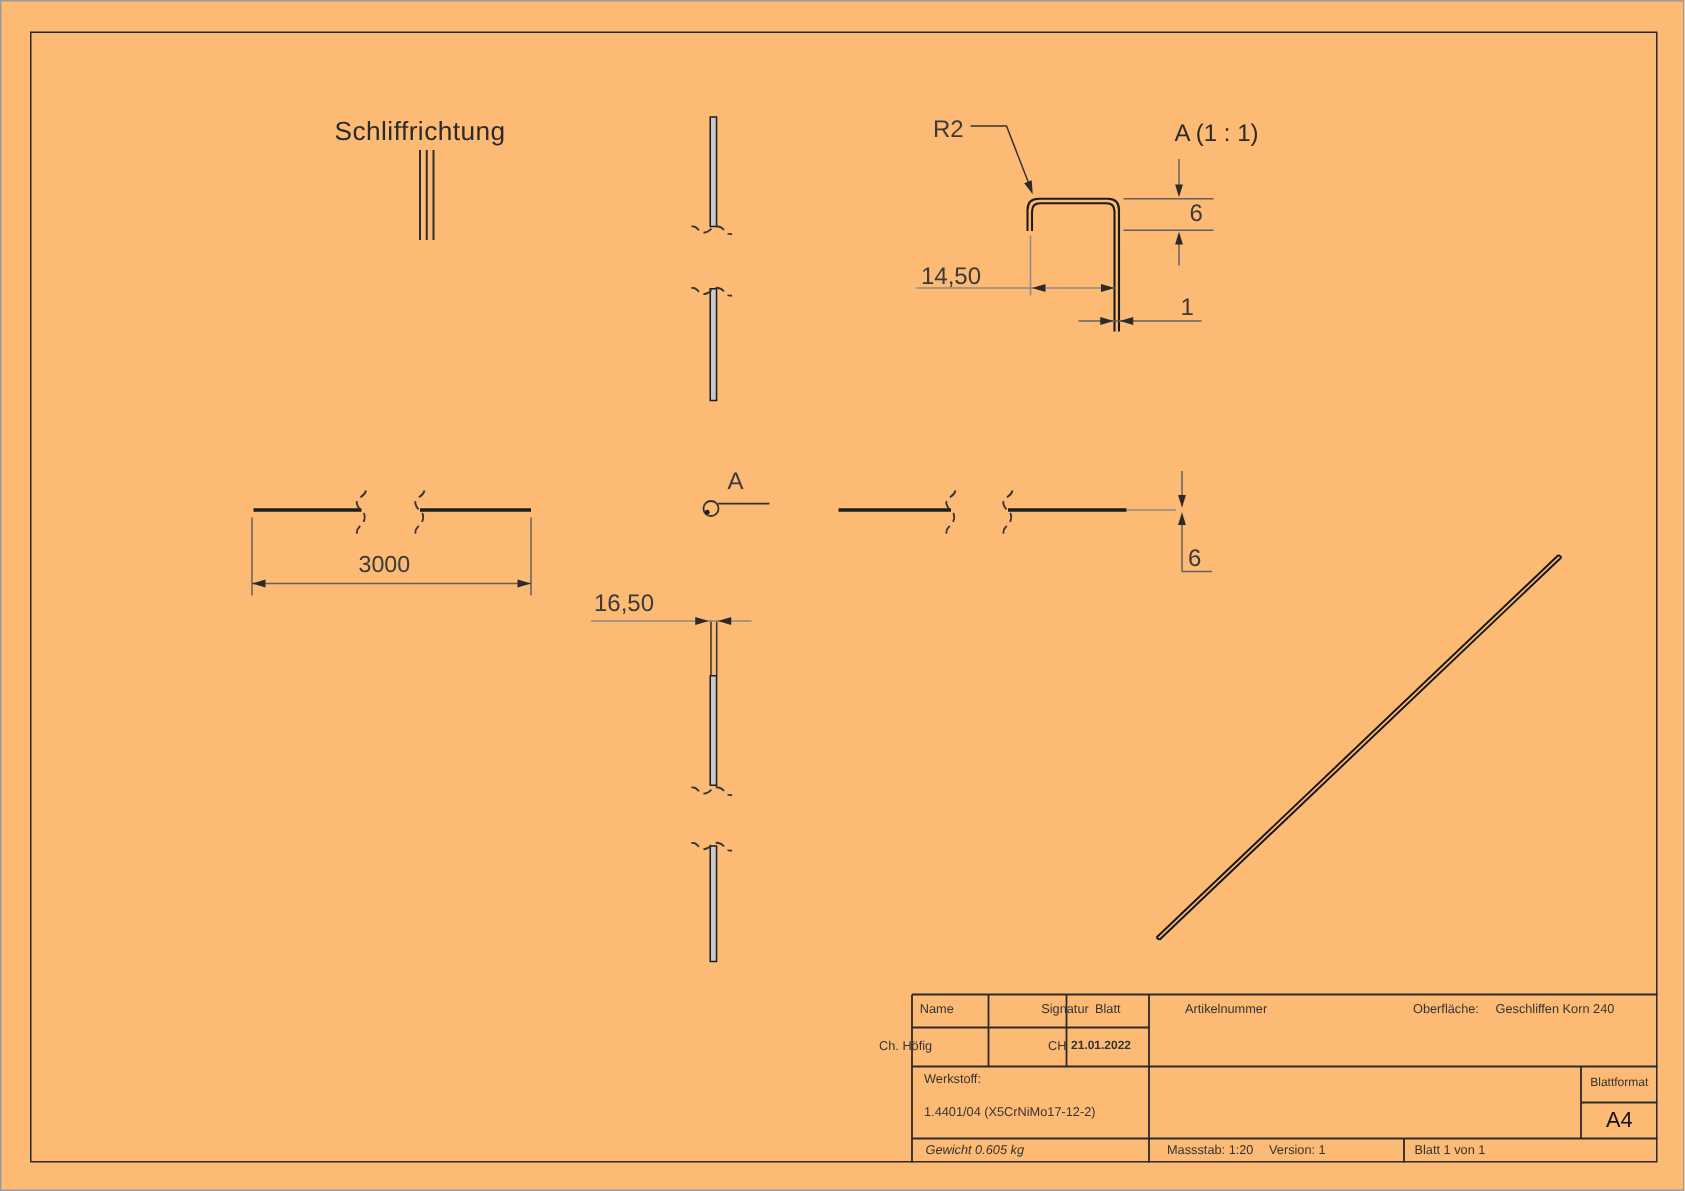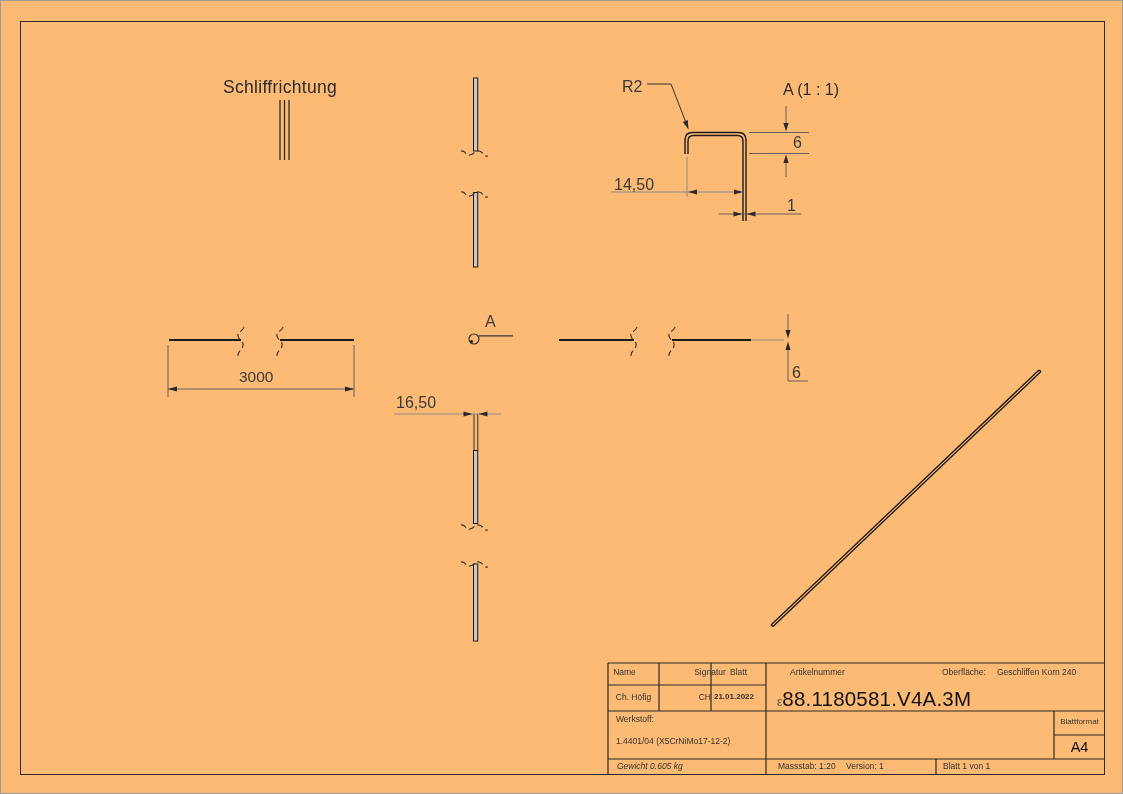--- a/index.html
+++ b/index.html
@@ -150,31 +150,28 @@
   <div class="lbl dim" style="left:613px;top:175px;">14,50</div>
   <div class="lbl dim" style="left:786px;top:196px;">1</div>
   <div class="lbl dim" style="left:238px;top:367px;font-size:15.5px;">3000</div>
   <div class="lbl dim" style="left:484px;top:312px;">A</div>
   <div class="lbl dim" style="left:791px;top:363px;">6</div>
   <div class="lbl dim" style="left:395px;top:393px;">16,50</div>
 
   <div class="lbl tb-small tb-center" style="left:607px;top:667px;width:33px;">Name</div>
   <div class="lbl tb-small tb-center" style="left:683px;top:667px;width:52px;">Signatur</div>
   <div class="lbl tb-small tb-center" style="left:710px;top:667px;width:55px;">Blatt</div>
-  <div class="lbl tb-small tb-center" style="left:607px;top:692px;width:51px;">Ch. Höfig</div>
+  <div class="lbl tb-small tb-center" style="left:585px;top:692px;width:33px;">Ch. Höfig</div>
   <div class="lbl tb-small tb-center" style="left:658px;top:692px;width:52px;text-align:right;">CH</div>
   <div class="lbl tb-small tb-center" style="left:710px;top:692px;width:46px;font-size:8px;font-weight:bold;">21.01.2022</div>
 
   <div class="lbl tb-small" style="left:789px;top:667px;">Artikelnummer</div>
   <div class="lbl tb-small" style="left:941px;top:667px;">Oberfläche:</div>
   <div class="lbl tb-small" style="left:996px;top:667px;">Geschliffen Korn 240</div>
 
-  <div class="article-line">
-    <span class="article-prefix">ε</span><span class="article-number">88.1180581.V4A.3M</span>
-  </div>
 
   <div class="lbl tb-small" style="left:615px;top:714px;">Werkstoff:</div>
   <div class="lbl tb-small" style="left:615px;top:736px;">1.4401/04 (X5CrNiMo17-12-2)</div>
 
   <div class="lbl tb-small tb-center" style="left:1053px;top:717px;width:51px;font-size:8px;">Blattformat</div>
   <div class="lbl format-big tb-center" style="left:1053px;top:739px;width:51px;">A4</div>
 
   <div class="lbl tb-small" style="left:616px;top:761px;font-style:italic;">Gewicht 0.605 kg</div>
   <div class="lbl tb-small" style="left:777px;top:761px;text-align:center;">Massstab: 1:20</div>
   <div class="lbl tb-small" style="left:845px;top:761px;">Version: 1</div>

